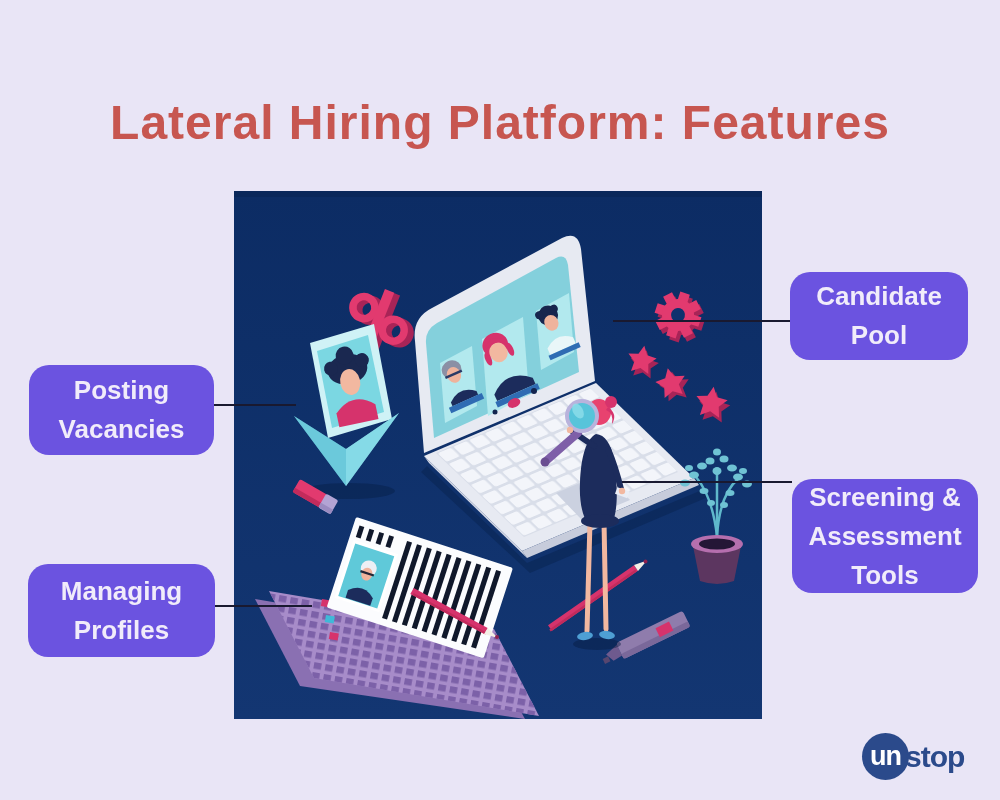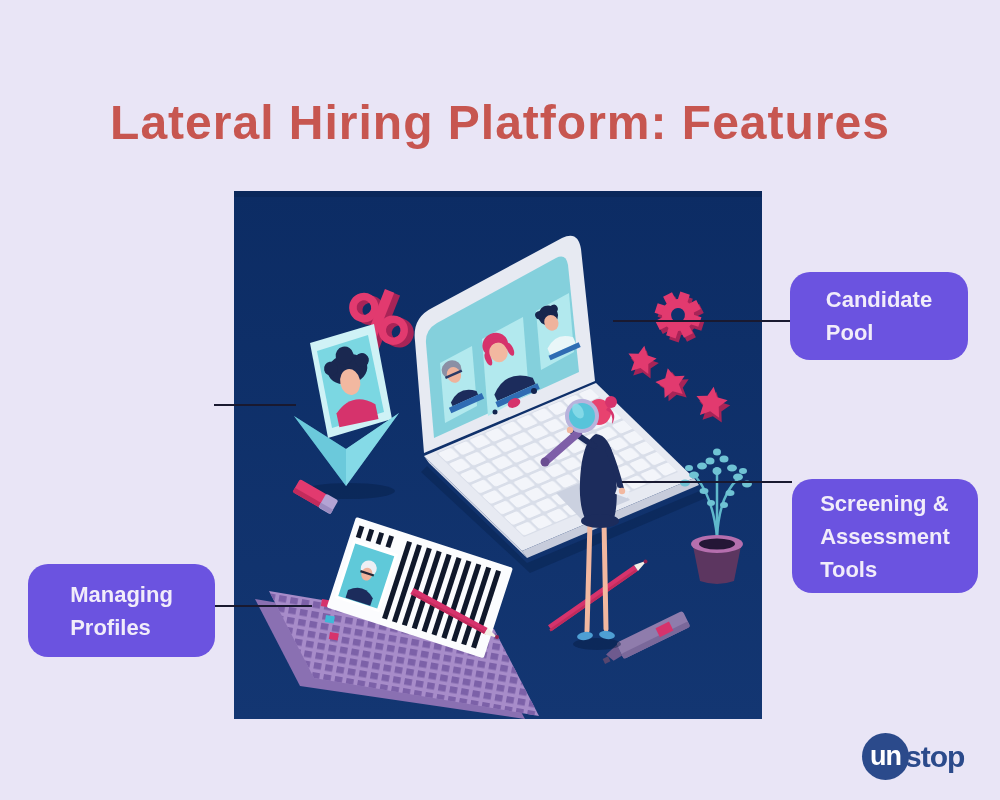--- a/index.html
+++ b/index.html
@@ -10,22 +10,22 @@
   *{box-sizing:border-box;}
   html,body{margin:0;padding:0;}
   body{width:1000px;height:800px;background:var(--page_bg,#e9e5f6);
        font-family:"Liberation Sans","DejaVu Sans",sans-serif;overflow:hidden;}
   #app{position:relative;width:928px;height:800px;}
   .page-title{position:absolute;left:0;top:63px;width:1000px;text-align:center;
        font-size:48px;font-weight:bold;letter-spacing:1px;color:var(--title,#c75650);}
   .illustration{position:absolute;left:234px;top:191px;width:528px;height:528px;}
   .illustration svg{display:block;width:100%;height:100%;}
   .feature-box{position:absolute;background:var(--box_purple,#6b53e0);border-radius:20px;
-       display:flex;align-items:center;justify-content:center;
-       color:var(--box_text,#f1ecfa);font-weight:bold;font-size:22px;line-height:1.5;
+       display:flex;align-items:center;justify-content:center;text-align:center;
+       color:var(--box_text,#f1ecfa);font-weight:bold;font-size:26px;line-height:1.5;
        white-space:pre-line;padding:6px 10px;}
   .fb-candidate{left:790px;top:272px;width:178px;height:88px;}
   .fb-posting{left:29px;top:365px;width:185px;height:90px;}
   .fb-screening{left:792px;top:433px;width:186px;height:114px;margin-top:46px;}
   .fb-managing{left:28px;top:564px;width:187px;height:93px;}
   .connector{position:absolute;height:2px;background:var(--connector,#191930);}
   .c1{left:613px;top:320px;width:177px;}
   .c2{left:214px;top:404px;width:82px;}
   .c3{left:622px;top:481px;width:170px;}
   .c4{left:215px;top:605px;width:97px;}
@@ -288,20 +288,22 @@
     </svg>
   </div>
 
   <div class="connector c1"></div>
   <div class="connector c2"></div>
   <div class="connector c3"></div>
   <div class="connector c4"></div>
 
   <div class="feature-box fb-candidate">Candidate
 Pool</div>
+  <div class="feature-box fb-posting">Posting
+Vacancies</div>
   <div class="feature-box fb-screening">Screening &amp;
 Assessment
 Tools</div>
   <div class="feature-box fb-managing">Managing
 Profiles</div>
 
   <div class="logo">
     <div class="logo-circle">
       <span>un</span>
     </div>

